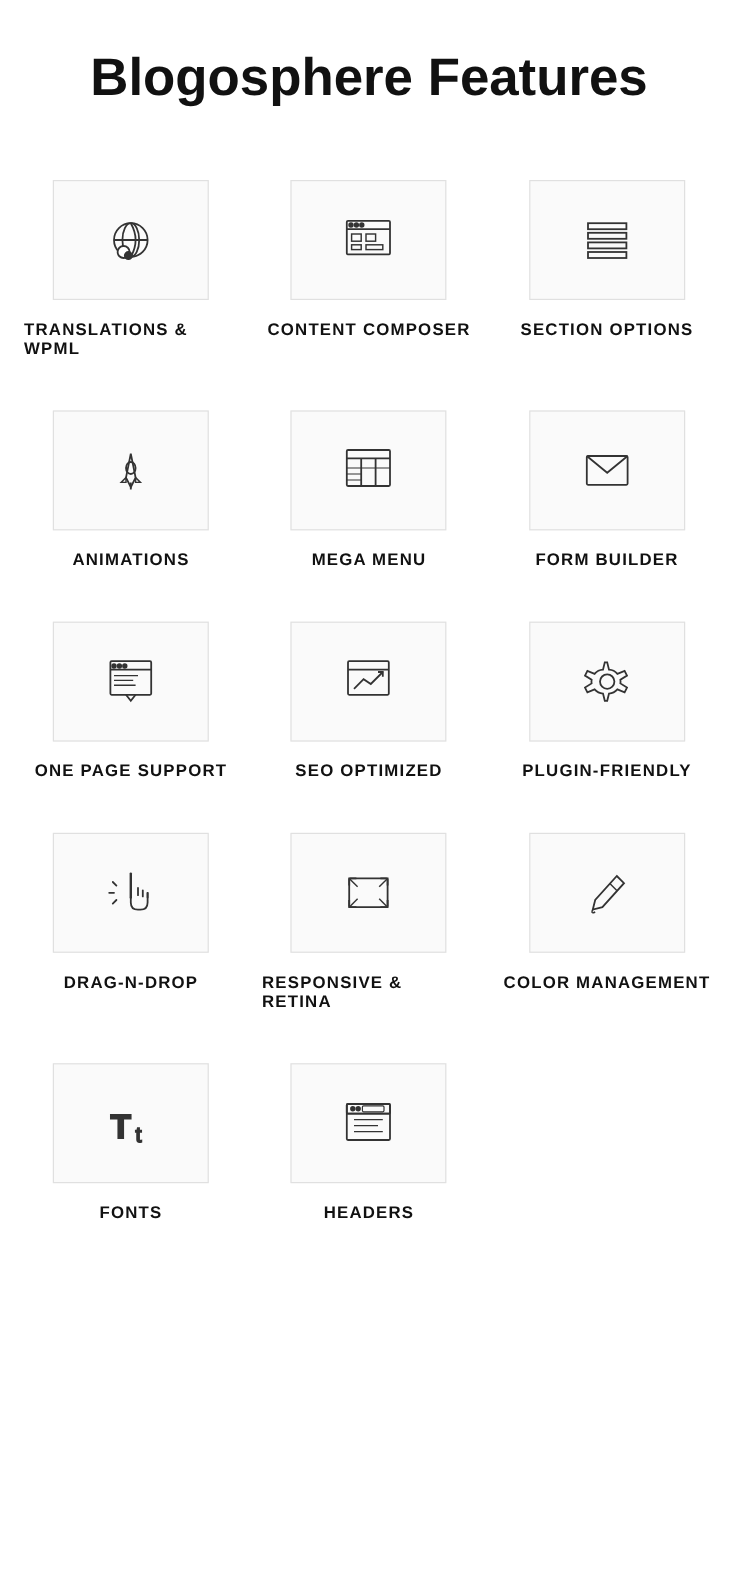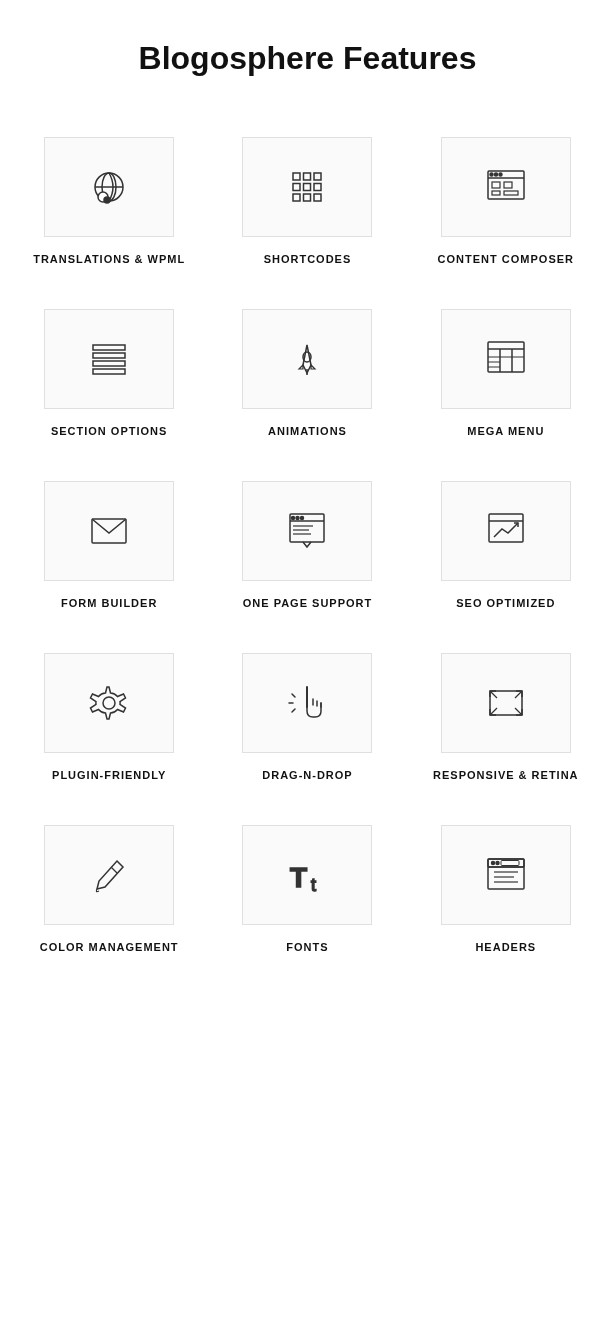--- a/index.html
+++ b/index.html
@@ -4,21 +4,21 @@
   <style>
     * { box-sizing: border-box; margin: 0; padding: 0; }
     body {
       background: #fff;
       font-family: 'Arial', sans-serif;
       width: 615px;
       min-height: 1322px;
     }
     .page-title {
       text-align: center;
-      font-size: 32px;
+      font-size: 44px;
       font-weight: 700;
       padding: 40px 20px 30px;
       color: #111;
     }
     .features-grid {
       display: grid;
       grid-template-columns: repeat(3, 1fr);
       gap: 0;
       padding: 10px 10px;
     }
@@ -40,21 +40,21 @@
       background: #fafafa;
     }
     .feature-icon-box svg {
       width: 44px;
       height: 44px;
       stroke: #333;
       fill: none;
       stroke-width: 1.5;
     }
     .feature-label {
-      font-size: 11px;
+      font-size: 14px;
       font-weight: 700;
       letter-spacing: 1px;
       text-align: left;
       color: #111;
       text-transform: uppercase;
     }
   </style>
 </head>
 <body>
 
@@ -70,37 +70,20 @@
         <line x1="8" y1="22" x2="36" y2="22" stroke="#333" stroke-width="1.5"></line>
         <path d="M22 8 Q26 15 26 22 Q26 29 22 36" stroke="#333" stroke-width="1.5" fill="none"></path>
 
         <circle cx="16" cy="32" r="5" stroke="#333" stroke-width="1.5" fill="white"></circle>
         <circle cx="20" cy="35" r="3" fill="#333"></circle>
       </svg>
     </div>
     <span class="feature-label">TRANSLATIONS &amp; WPML</span>
   </div>
 
-  <div class="feature-item">
-    <div class="feature-icon-box">
-      <svg viewBox="0 0 44 44">
-
-        <rect x="8" y="8" width="7" height="7" stroke="#333" stroke-width="1.5" fill="none"></rect>
-        <rect x="18.5" y="8" width="7" height="7" stroke="#333" stroke-width="1.5" fill="none"></rect>
-        <rect x="29" y="8" width="7" height="7" stroke="#333" stroke-width="1.5" fill="none"></rect>
-        <rect x="8" y="18.5" width="7" height="7" stroke="#333" stroke-width="1.5" fill="none"></rect>
-        <rect x="18.5" y="18.5" width="7" height="7" stroke="#333" stroke-width="1.5" fill="none"></rect>
-        <rect x="29" y="18.5" width="7" height="7" stroke="#333" stroke-width="1.5" fill="none"></rect>
-        <rect x="8" y="29" width="7" height="7" stroke="#333" stroke-width="1.5" fill="none"></rect>
-        <rect x="18.5" y="29" width="7" height="7" stroke="#333" stroke-width="1.5" fill="none"></rect>
-        <rect x="29" y="29" width="7" height="7" stroke="#333" stroke-width="1.5" fill="none"></rect>
-      </svg>
-    </div>
-    <span class="feature-label">SHORTCODES</span>
-  </div>
 
   <div class="feature-item">
     <div class="feature-icon-box">
       <svg viewBox="0 0 44 44">
         <rect x="4" y="6" width="36" height="28" rx="1" stroke="#333" stroke-width="1.5" fill="none"></rect>
         <line x1="4" y1="13" x2="40" y2="13" stroke="#333" stroke-width="1.5"></line>
         <rect x="8" y="17" width="8" height="6" stroke="#333" stroke-width="1.2" fill="none"></rect>
         <rect x="20" y="17" width="8" height="6" stroke="#333" stroke-width="1.2" fill="none"></rect>
         <rect x="8" y="26" width="8" height="4" stroke="#333" stroke-width="1.2" fill="none"></rect>
         <rect x="20" y="26" width="14" height="4" stroke="#333" stroke-width="1.2" fill="none"></rect>

